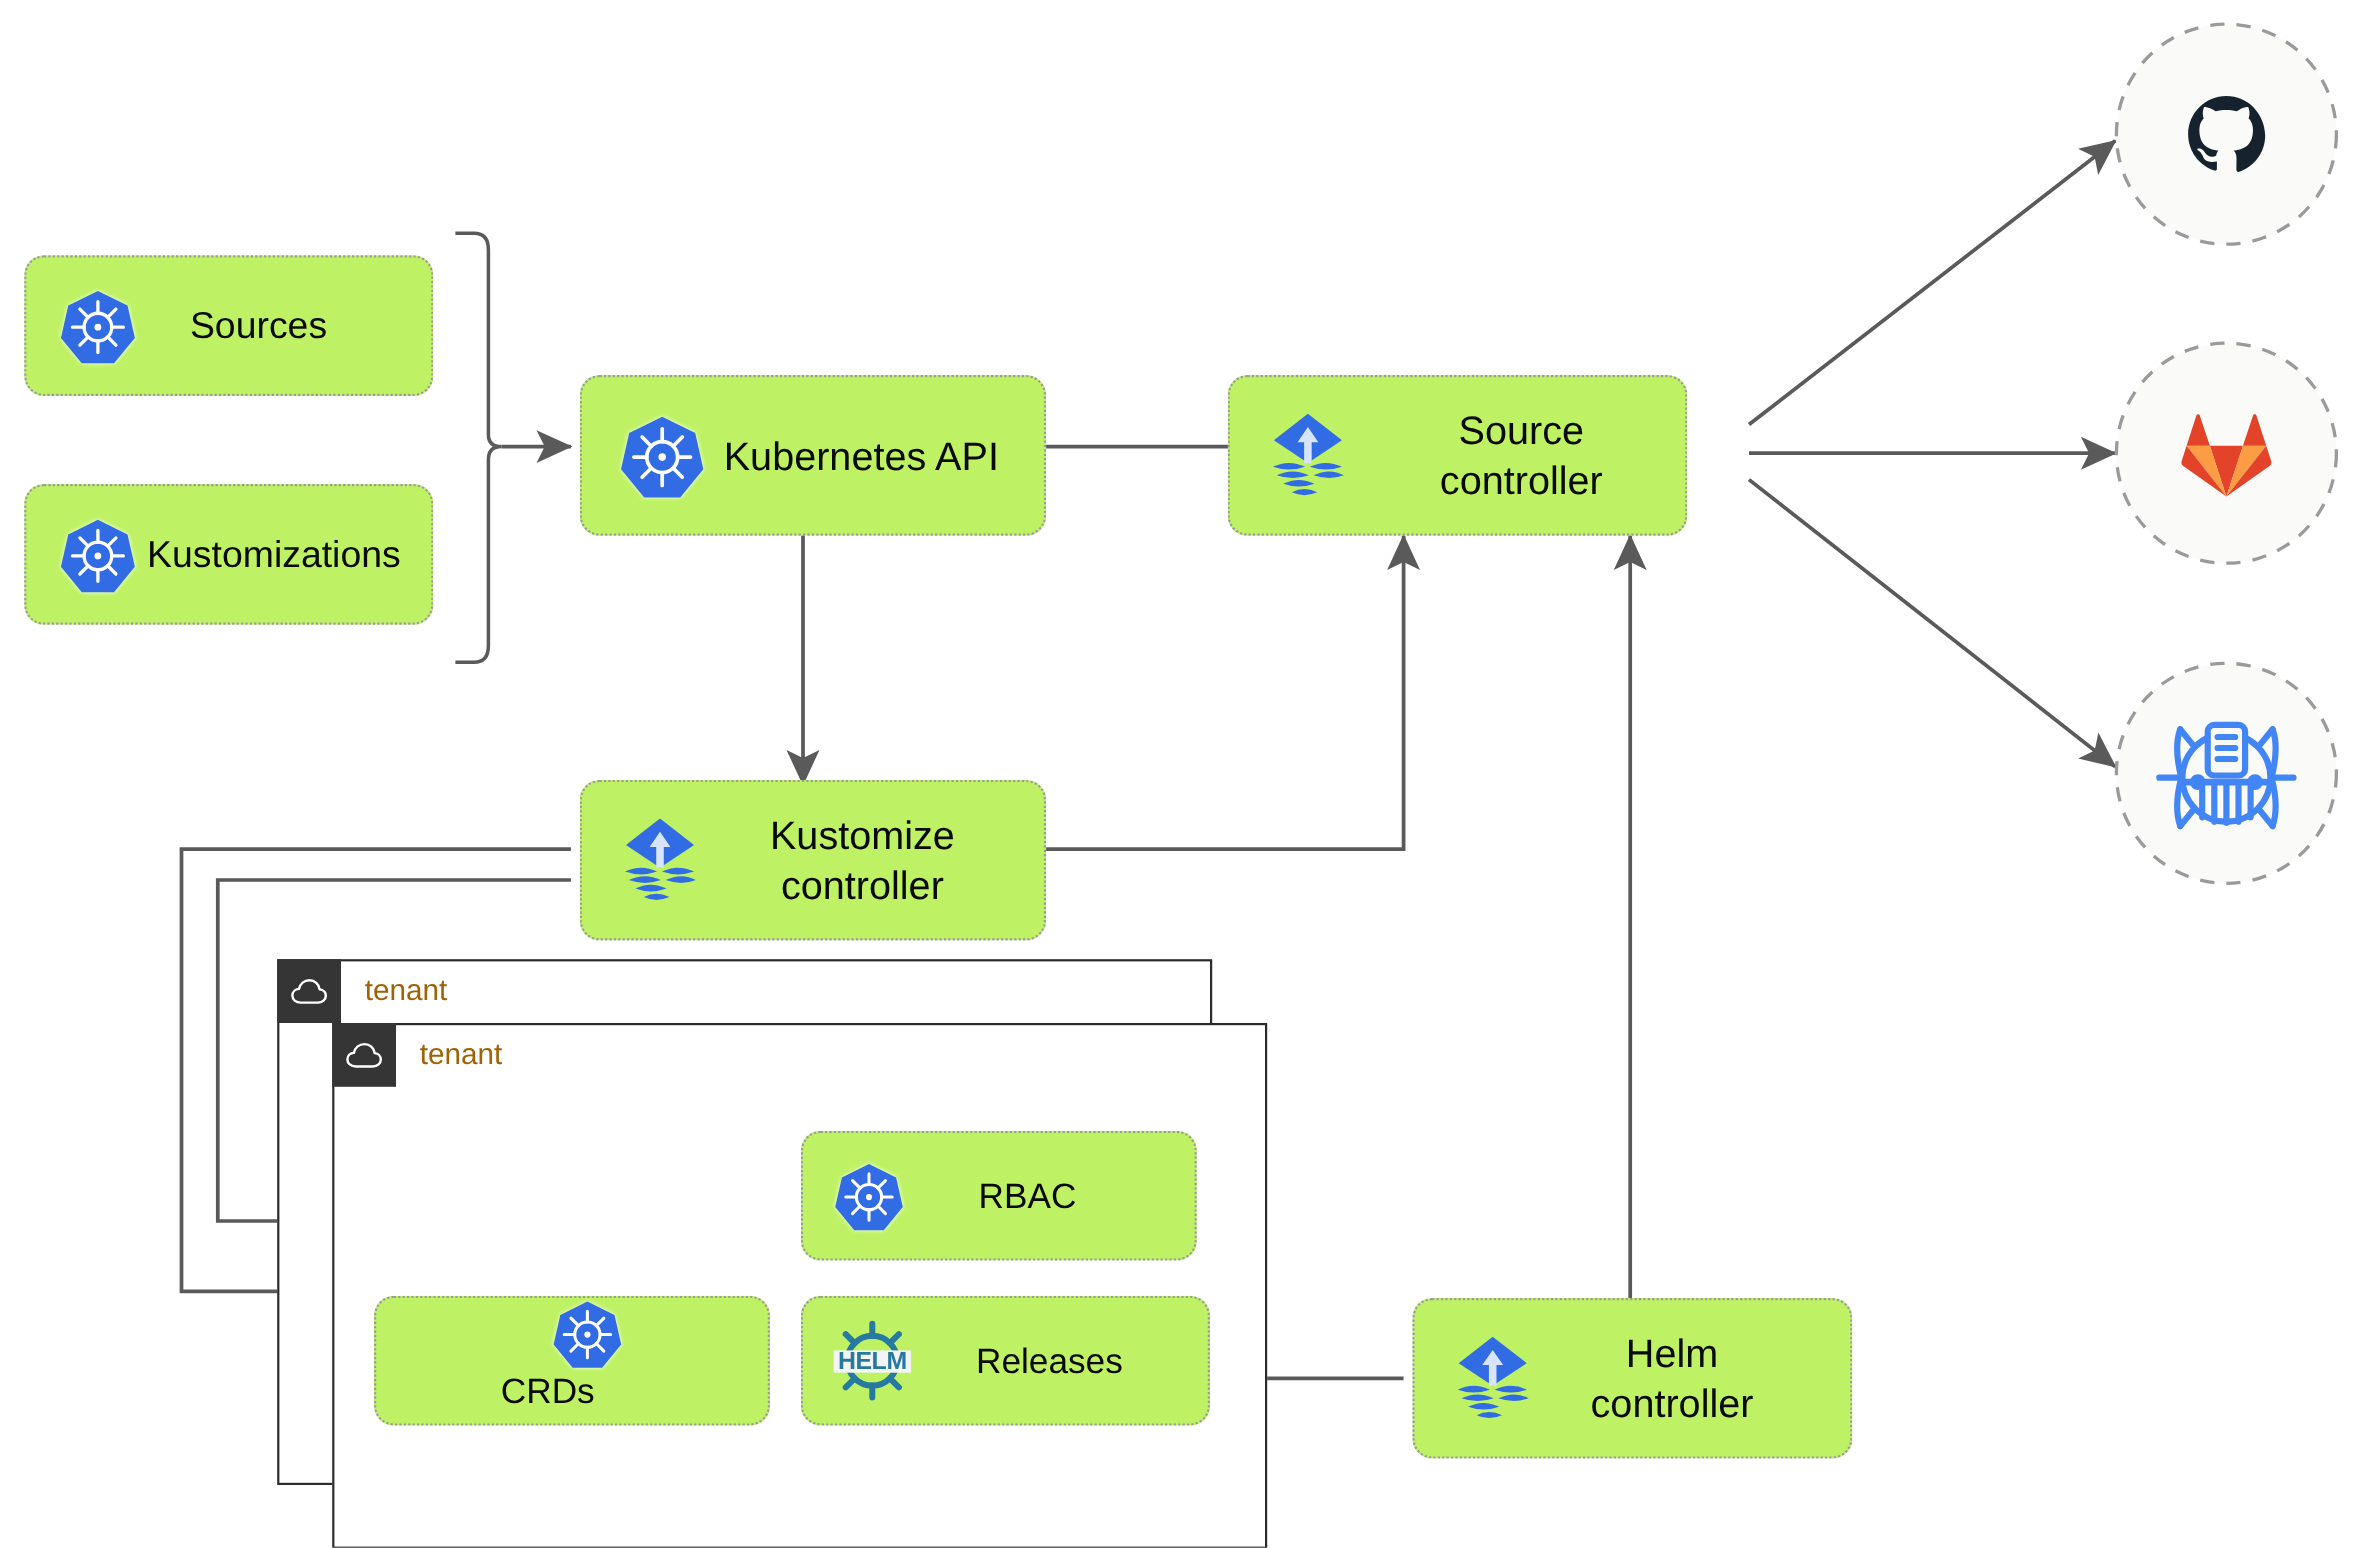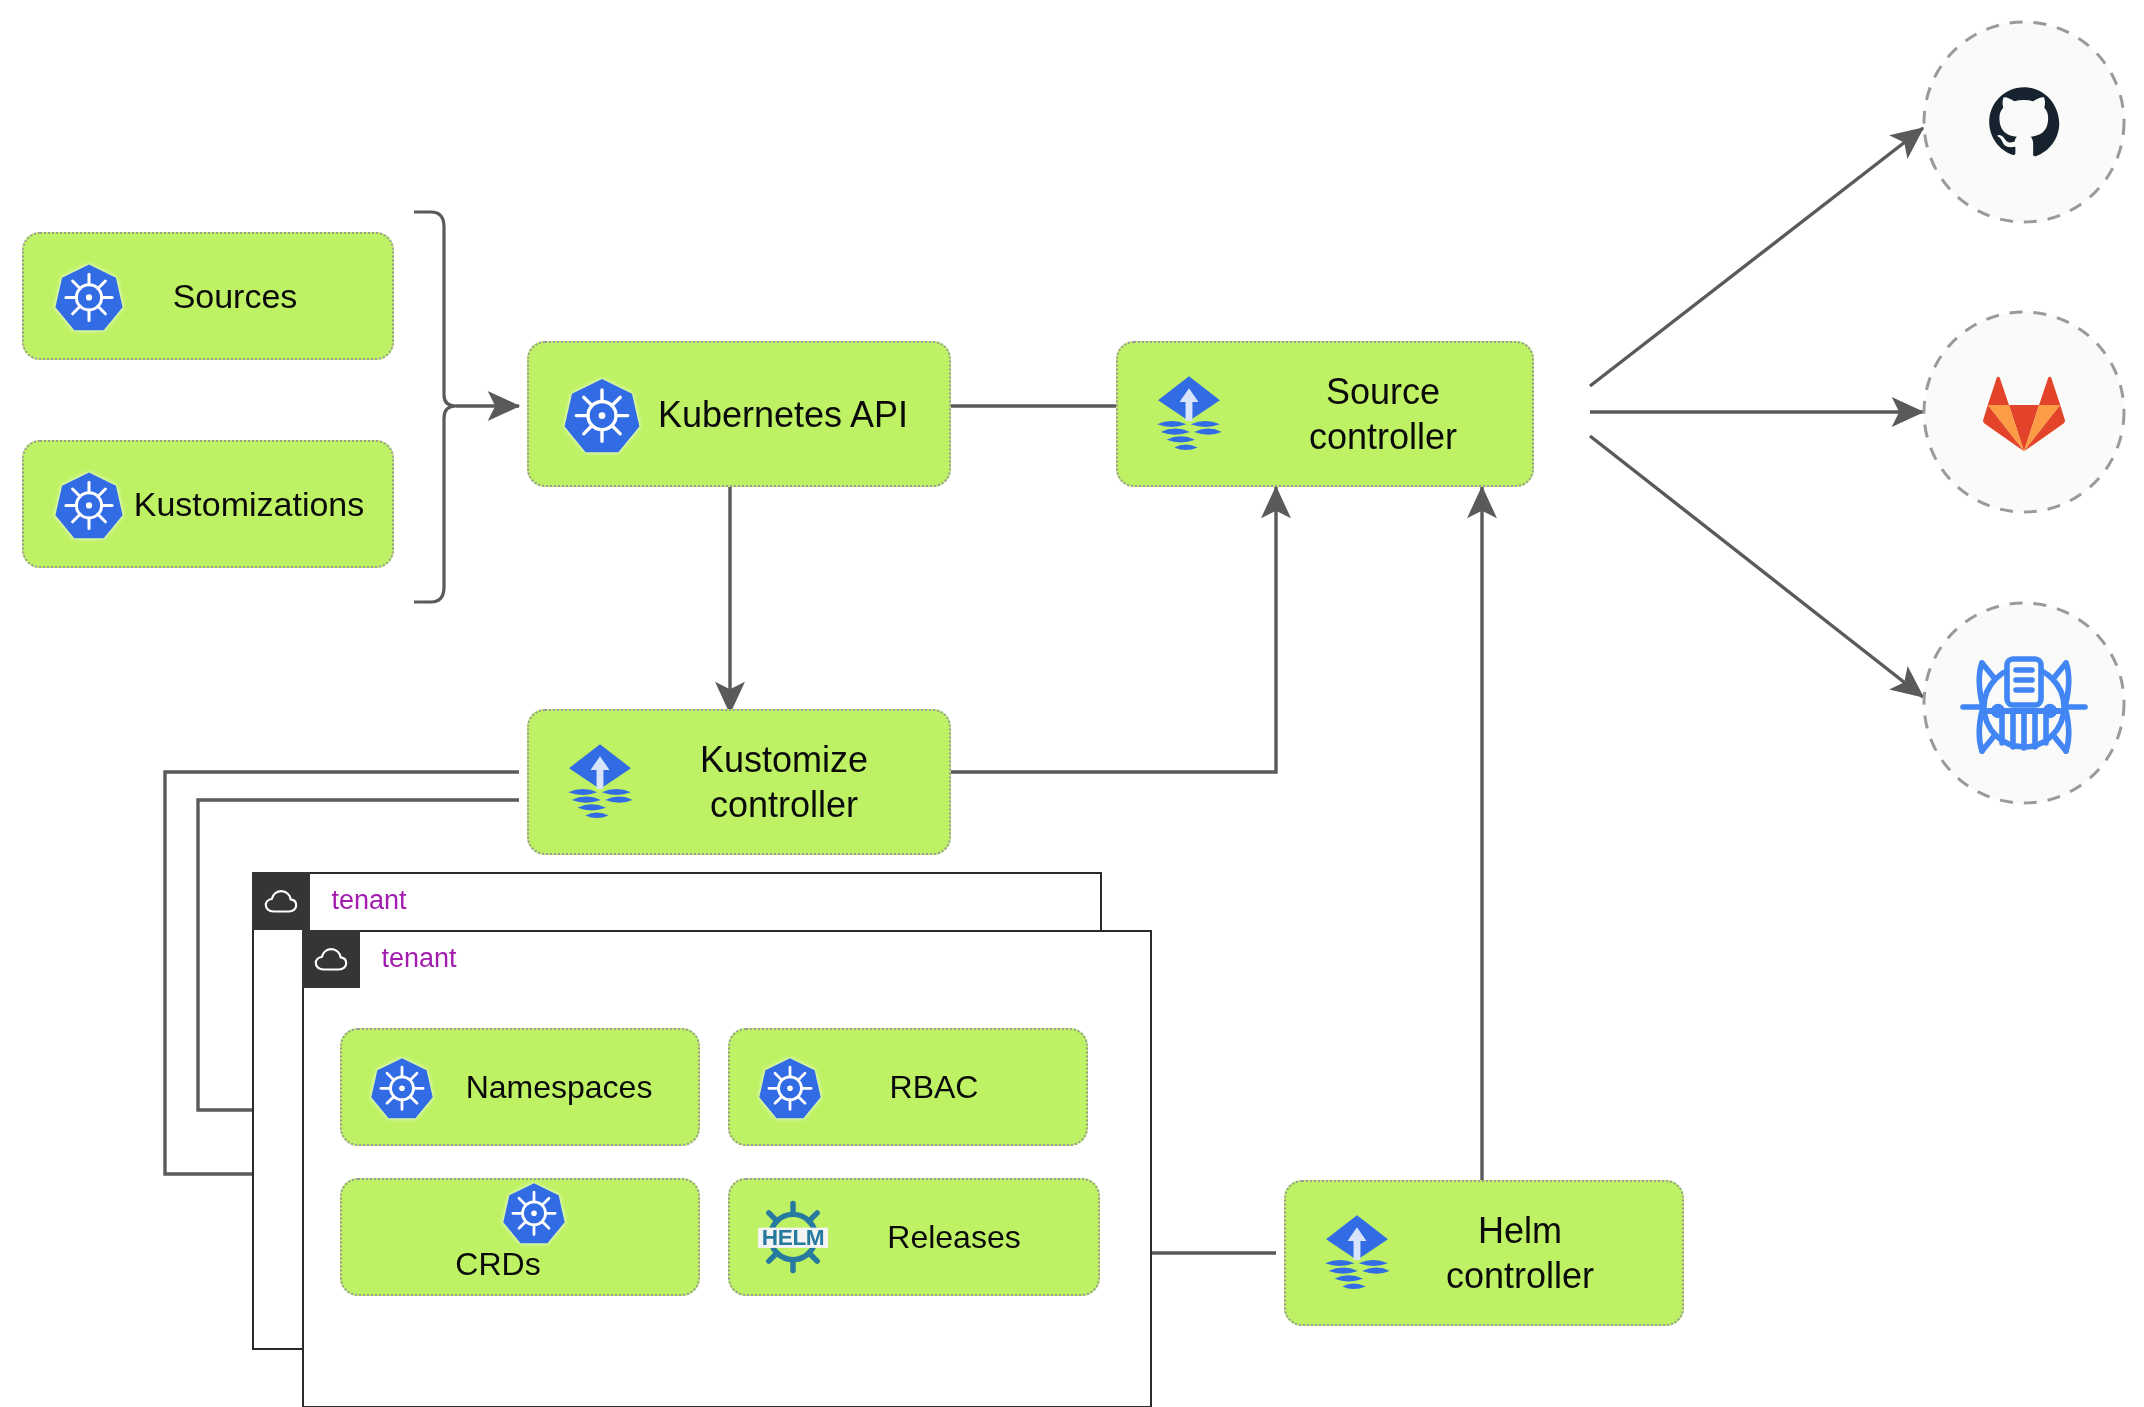--- a/index.html
+++ b/index.html
@@ -11,21 +11,21 @@
   
   .node{position:absolute;background:#bef264;border:2.5px dotted #9a9a9a;
         border-radius:18px;display:flex;align-items:center;box-sizing:border-box;}
   .node .ico{flex:0 0 auto;display:flex;align-items:center;justify-content:center;}
   .node .lbl{flex:1 1 auto;text-align:center;color:#0a0a0a;line-height:1.25;}
 
   
   .tenant{position:absolute;background:#ffffff;border:2.5px solid #2b2b2b;box-sizing:border-box;}
   .tenant-hdr{position:absolute;left:-2.5px;top:-2.5px;height:58px;display:flex;align-items:center;}
   .tenant-badge{width:58px;height:58px;background:#353535;display:flex;align-items:center;justify-content:center;}
-  .tenant-name{margin-left:22px;font-size:27px;color:#a21caf;}
+  .tenant-name{margin-left:22px;font-size:27px;color:#a16207;}
 
   .k8s-wrap{filter:drop-shadow(0 0 2px #ffffff);}
 </style>
 </head>
 <body>
 
 <div id="canvas">
 
   <svg class="layer" viewBox="0 0 2144 1407">
     <defs>
@@ -242,35 +242,20 @@
           <path d="M33,89 Q46,82 60,89 Q46,95 33,89 Z"></path>
         </g>
       </svg>
     </div>
     <div class="lbl" style="font-size:36px;margin-right:42px;">
       <span>Helm</span><br>
       <span>controller</span>
     </div>
   </div>
 
-  <div class="node" style="left:340px;top:1028px;width:360px;height:118px;">
-    <div class="ico" style="margin-left:28px;">
-      <svg class="k8s-wrap" width="64" height="64" viewBox="0 0 100 100">
-        <polygon points="50,5 88.5,24 98,66 71,99 29,99 2,66 11.5,24" fill="#326CE5"></polygon>
-        <g fill="none" stroke="#ffffff" stroke-width="4.3" stroke-linecap="round" stroke-linejoin="round">
-          <circle cx="50" cy="52" r="18"></circle>
-          <circle cx="50" cy="52" r="4.4" fill="#ffffff" stroke="none"></circle>
-          <path d="M50,34 L50,19 M50,70 L50,85 M32,52 L17,52 M68,52 L83,52
-                   M37.3,39.3 L26.6,28.6 M62.7,64.7 L73.4,75.4
-                   M37.3,64.7 L26.6,75.4 M62.7,39.3 L73.4,28.6"></path>
-        </g>
-      </svg>
-    </div>
-    <div class="lbl" style="font-size:32px;margin-right:14px;">Namespaces</div>
-  </div>
 
   <div class="node" style="left:728px;top:1028px;width:360px;height:118px;">
     <div class="ico" style="margin-left:28px;">
       <svg class="k8s-wrap" width="64" height="64" viewBox="0 0 100 100">
         <polygon points="50,5 88.5,24 98,66 71,99 29,99 2,66 11.5,24" fill="#326CE5"></polygon>
         <g fill="none" stroke="#ffffff" stroke-width="4.3" stroke-linecap="round" stroke-linejoin="round">
           <circle cx="50" cy="52" r="18"></circle>
           <circle cx="50" cy="52" r="4.4" fill="#ffffff" stroke="none"></circle>
           <path d="M50,34 L50,19 M50,70 L50,85 M32,52 L17,52 M68,52 L83,52
                    M37.3,39.3 L26.6,28.6 M62.7,64.7 L73.4,75.4

